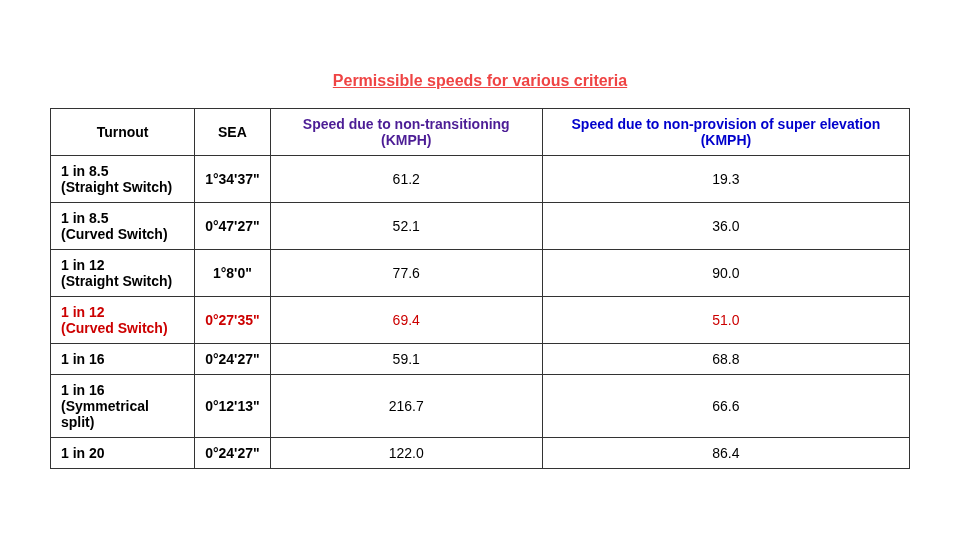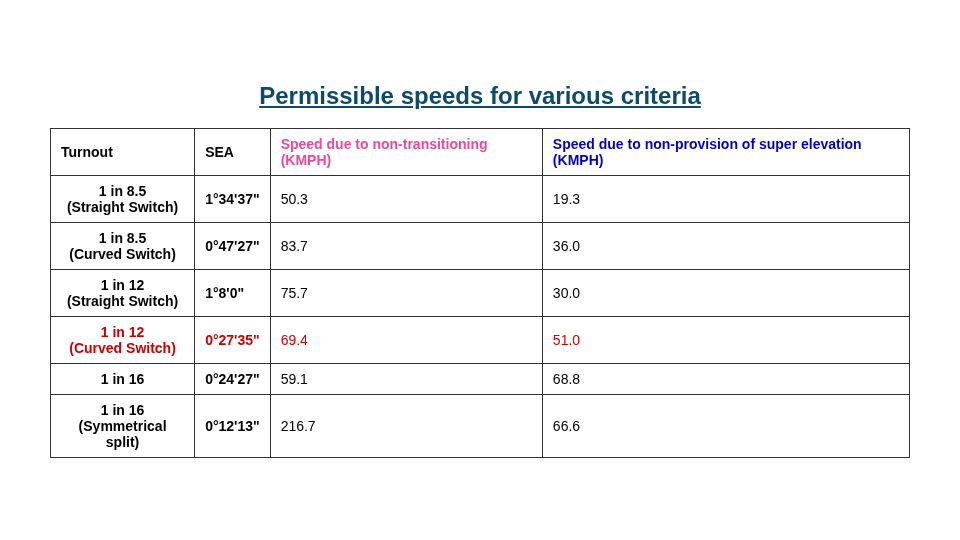--- a/index.html
+++ b/index.html
@@ -7,55 +7,55 @@
       width: 960px;
       height: 540px;
       background: #ffffff;
       display: flex;
       flex-direction: column;
       align-items: center;
       justify-content: center;
       font-family: Arial, sans-serif;
     }
     .page-title {
-      font-size: 24px;
-      color: #0c4a6e;
+      font-size: 16px;
+      color: #ef4444;
       text-decoration: underline;
       margin-bottom: 18px;
       font-weight: bold;
     }
     .table-wrapper {
       width: 860px;
     }
     table {
       width: 100%;
       border-collapse: collapse;
       font-size: 14px;
     }
     th, td {
       border: 1px solid #333;
       padding: 7px 10px;
-      text-align: left;
+      text-align: center;
       vertical-align: middle;
     }
     thead th {
       font-weight: bold;
       background: #ffffff;
     }
     thead th.col-speed-transition {
-      color: #ec4899;
+      color: #4c1d95;
       font-weight: bold;
     }
     thead th.col-speed-elevation {
       color: #0000cc;
       font-weight: bold;
       margin-top: 41px;
     }
     tbody tr td:first-child {
-      text-align: center;
+      text-align: left;
       font-weight: bold;
     }
     tbody tr td:nth-child(2) {
       font-weight: bold;
     }
     .row-curved-12 td {
       color: #cc0000;
       font-weight: normal;
     }
   </style>
@@ -71,48 +71,54 @@
         <th>Turnout</th>
         <th>SEA</th>
         <th class="col-speed-transition">Speed due to non-transitioning (KMPH)</th>
         <th class="col-speed-elevation">Speed due to non-provision of super elevation (KMPH)</th>
       </tr>
     </thead>
     <tbody id="table-body">
     <tr>
           <td>1 in 8.5<br>(Straight Switch)</td>
           <td>1°34'37"</td>
-          <td>50.3</td>
+          <td>61.2</td>
           <td>19.3</td>
         </tr>
         <tr>
           <td>1 in 8.5<br>(Curved Switch)</td>
           <td>0°47'27"</td>
-          <td>83.7</td>
+          <td>52.1</td>
           <td>36.0</td>
         </tr>
         <tr>
           <td>1 in 12<br>(Straight Switch)</td>
           <td>1°8'0"</td>
-          <td>75.7</td>
-          <td>30.0</td>
+          <td>77.6</td>
+          <td>90.0</td>
         </tr>
         <tr class="row-curved-12">
           <td>1 in 12<br>(Curved Switch)</td>
           <td>0°27'35"</td>
           <td>69.4</td>
           <td>51.0</td>
         </tr>
         <tr>
           <td>1 in 16</td>
           <td>0°24'27"</td>
           <td>59.1</td>
           <td>68.8</td>
         </tr>
         <tr>
           <td>1 in 16<br>(Symmetrical split)</td>
           <td>0°12'13"</td>
           <td>216.7</td>
           <td>66.6</td>
         </tr>
+        <tr>
+          <td>1 in 20</td>
+          <td>0°24'27"</td>
+          <td>122.0</td>
+          <td>86.4</td>
+        </tr>
       </tbody>
   </table>
 </div>
 
 </body></html>

